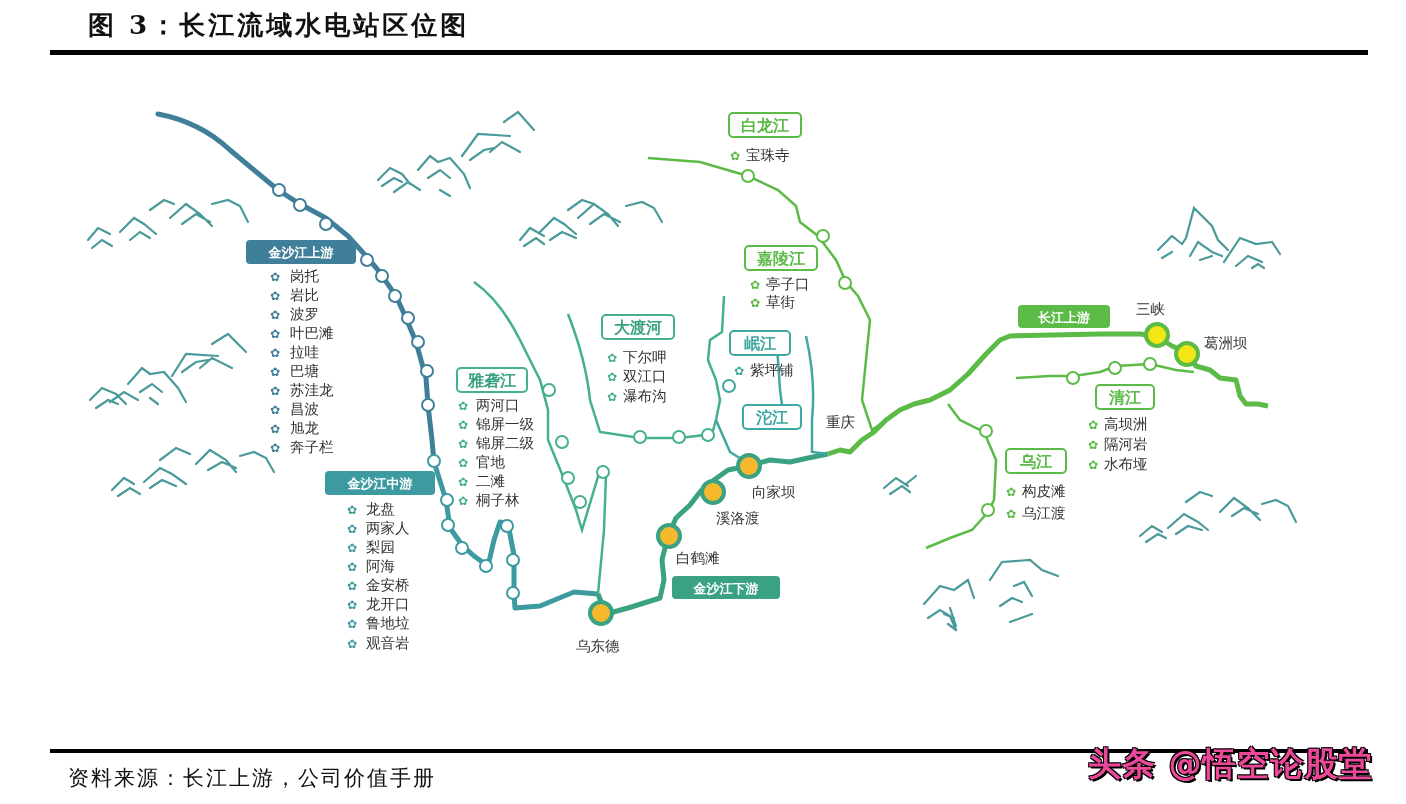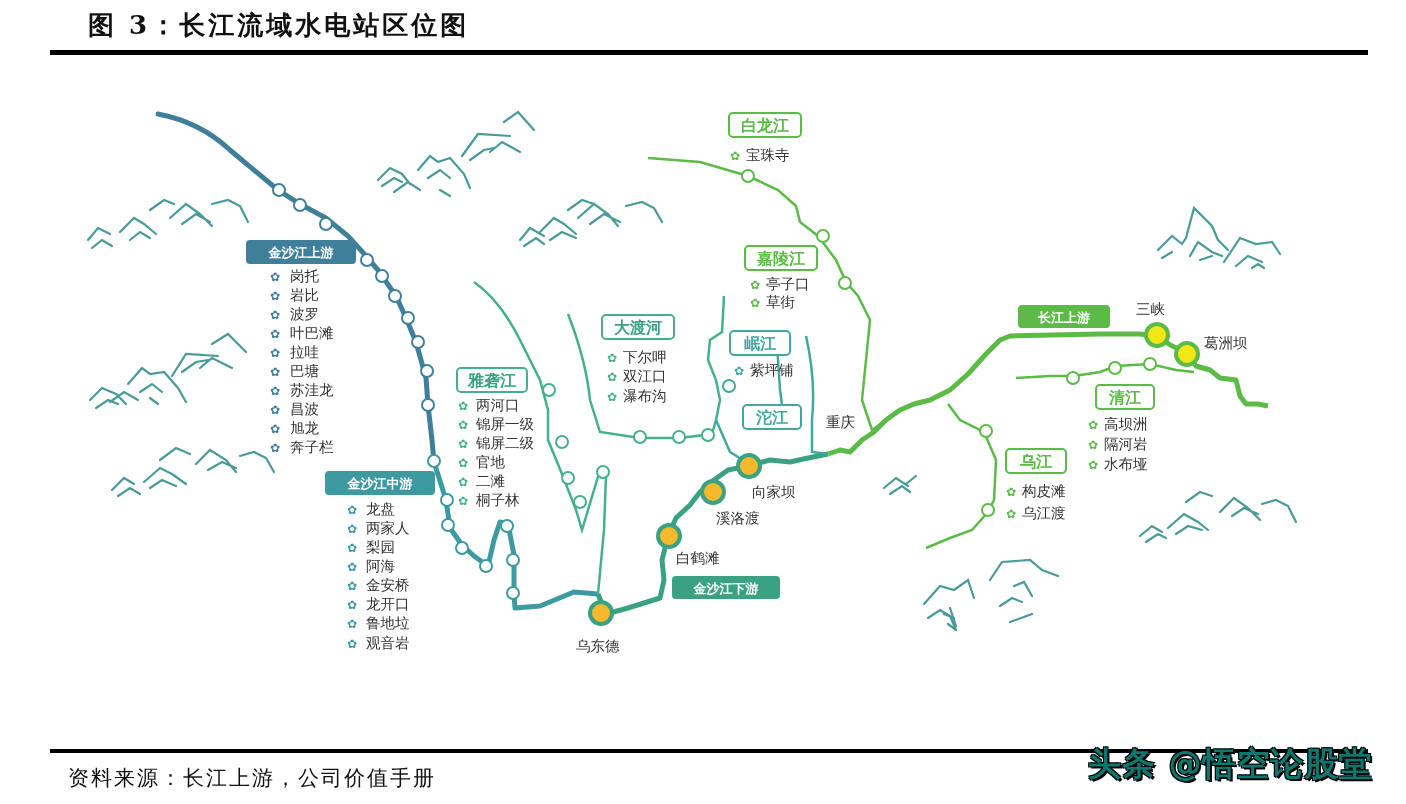--- a/index.html
+++ b/index.html
@@ -1,21 +1,21 @@
 <!DOCTYPE html>
 <html><head>
 <meta charset="utf-8">
 <style>
   html, body { margin:0; padding:0; background:#ffffff; }
   body { width:1406px; height:804px; position:relative; overflow:hidden; font-family:"DejaVu Sans", sans-serif; }
   .title { position:absolute; left:72px; top:8px; font-family:"DejaVu Serif", serif; font-weight:bold; font-size:26px; color:#111; letter-spacing:3px;margin-left:16px; }
   .rule-top { position:absolute; left:50px; top:50px; width:1318px; height:5px; background:#000; }
   .rule-bottom { position:absolute; left:50px; top:749px; width:1318px; height:4px; background:#000; }
   .source { position:absolute; left:68px; top:764px; font-family:"DejaVu Serif", serif; font-size:21px; color:#111; letter-spacing:2px; }
-  .watermark { position:absolute; left:1088px; top:742px; font-family:"DejaVu Sans", sans-serif; font-size:33px; color:#0f766e; font-weight:bold;
+  .watermark { position:absolute; left:1088px; top:742px; font-family:"DejaVu Sans", sans-serif; font-size:33px; color:#ec4899; font-weight:bold;
      text-shadow: 2px 2px 0 #000, -1px -1px 0 #000, 1px -1px 0 #000, -1px 1px 0 #000; letter-spacing:1px;text-align:right; }
   svg#map { position:absolute; left:0; top:0; }
   .lbl { font-family:"DejaVu Sans", sans-serif; font-size:14.5px; fill:#333; }
   .tag-text { font-family:"DejaVu Sans", sans-serif; font-size:13px; fill:#fff; font-weight:bold; }
   .box-text { font-family:"DejaVu Sans", sans-serif; font-size:16px; font-weight:bold; }
   .station { font-family:"DejaVu Sans", sans-serif; font-size:14.5px; fill:#333; }
 </style>
 </head>
 <body>
 

